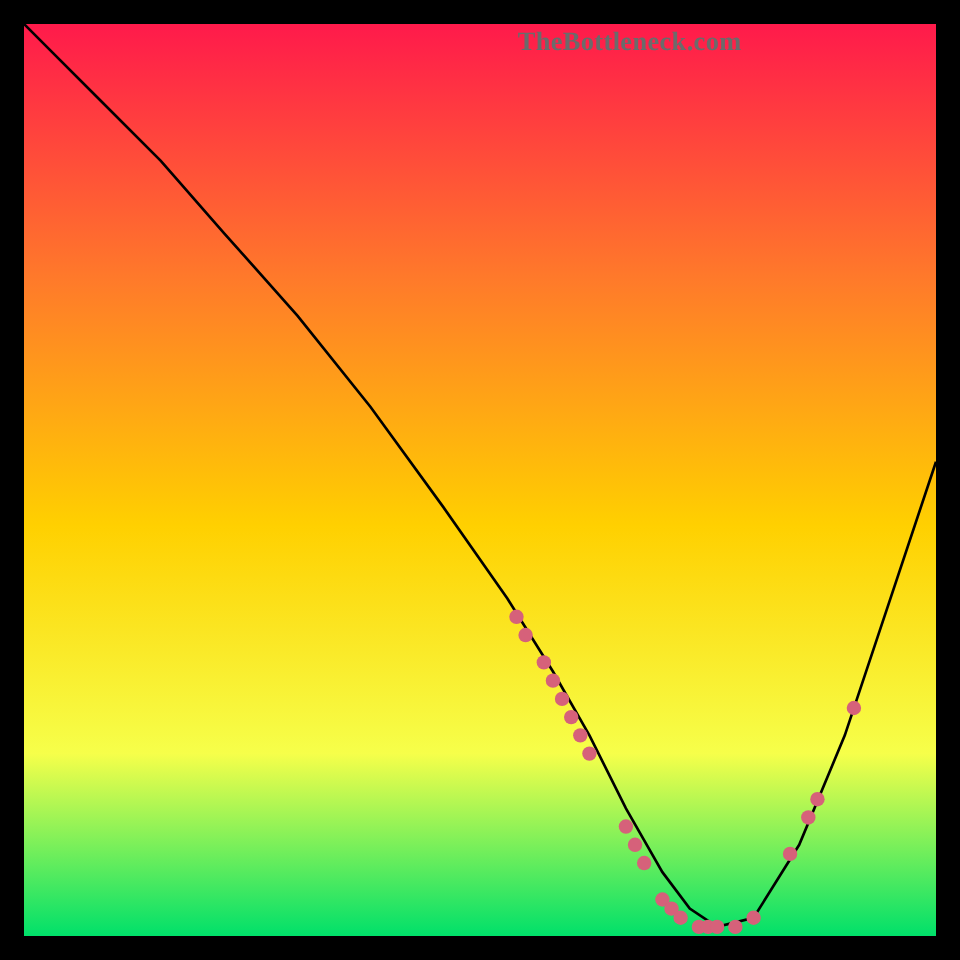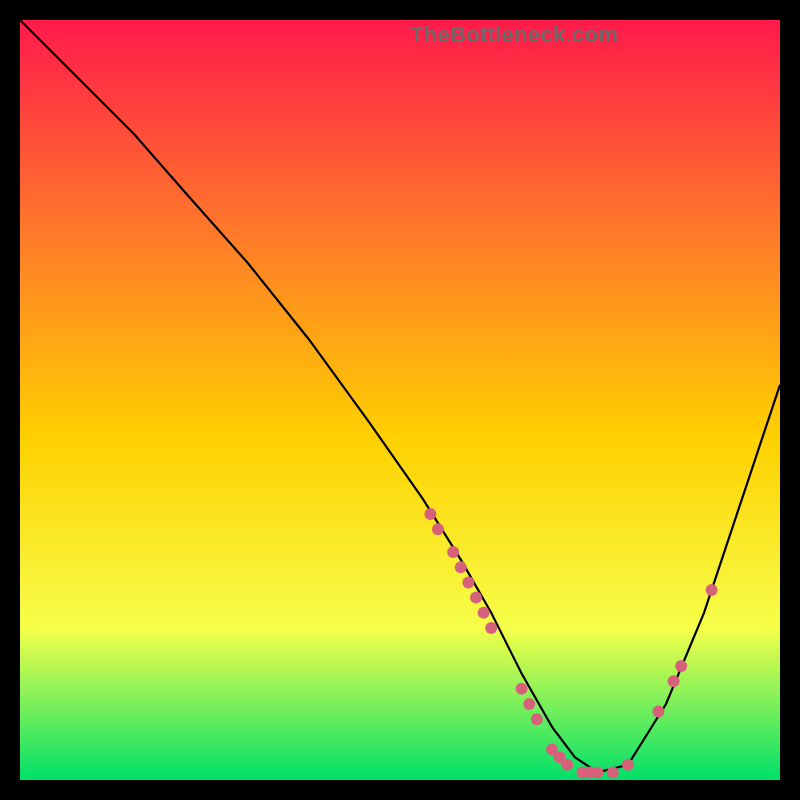--- a/index.html
+++ b/index.html
@@ -11,20 +11,21 @@
     overflow: hidden;
     font-family: Arial, Helvetica, sans-serif;
   }
   .frame {
     position: absolute;
     left: 20px;
     top: 20px;
     width: 604px;
     height: 760px;
     background: #e5e5e5;
+    font-family: Liberation Serif, serif;
   }
   .plot {
     position: absolute;
     left: 0;
     top: 0;
     width: 760px;
     height: 760px;
   }
   .watermark {
     position: absolute;

